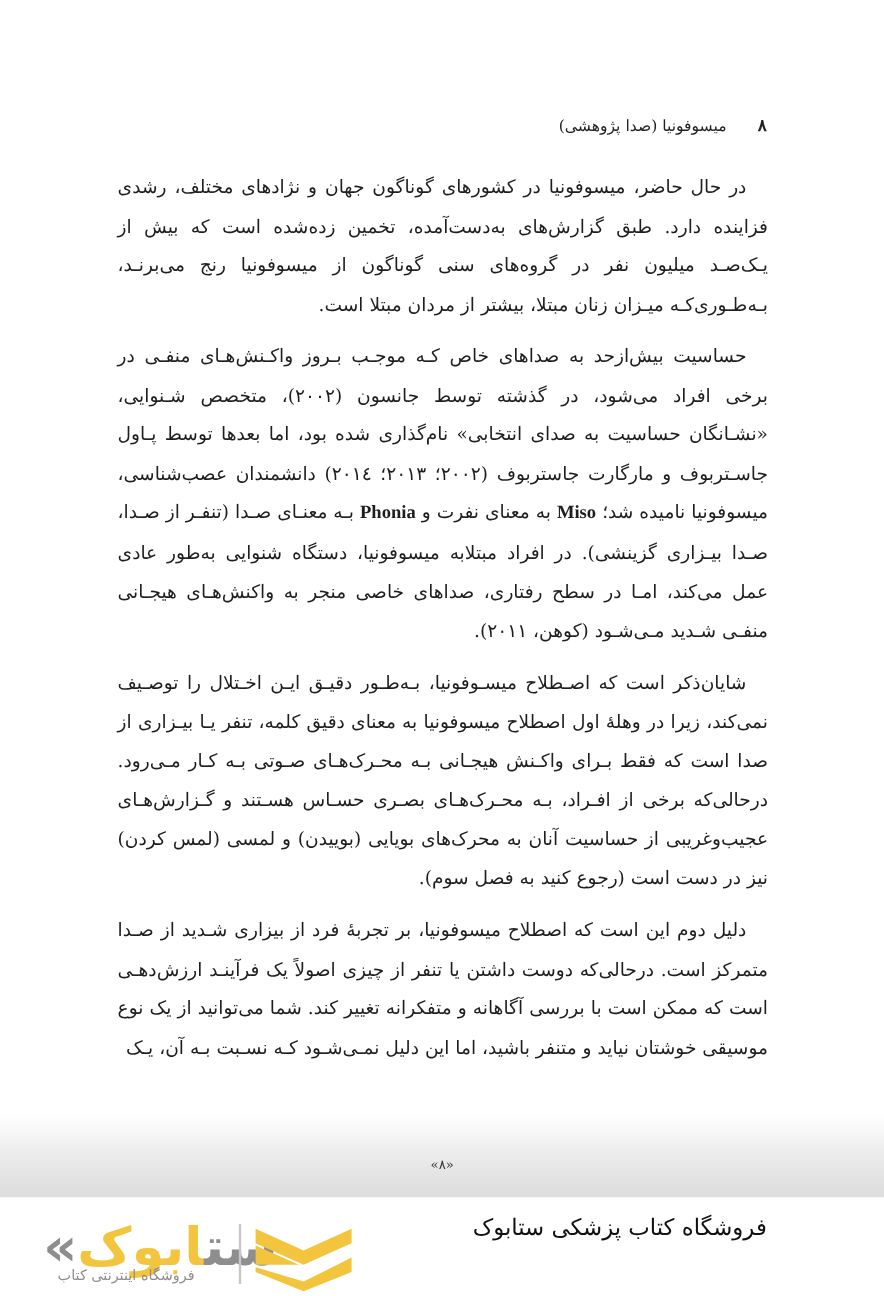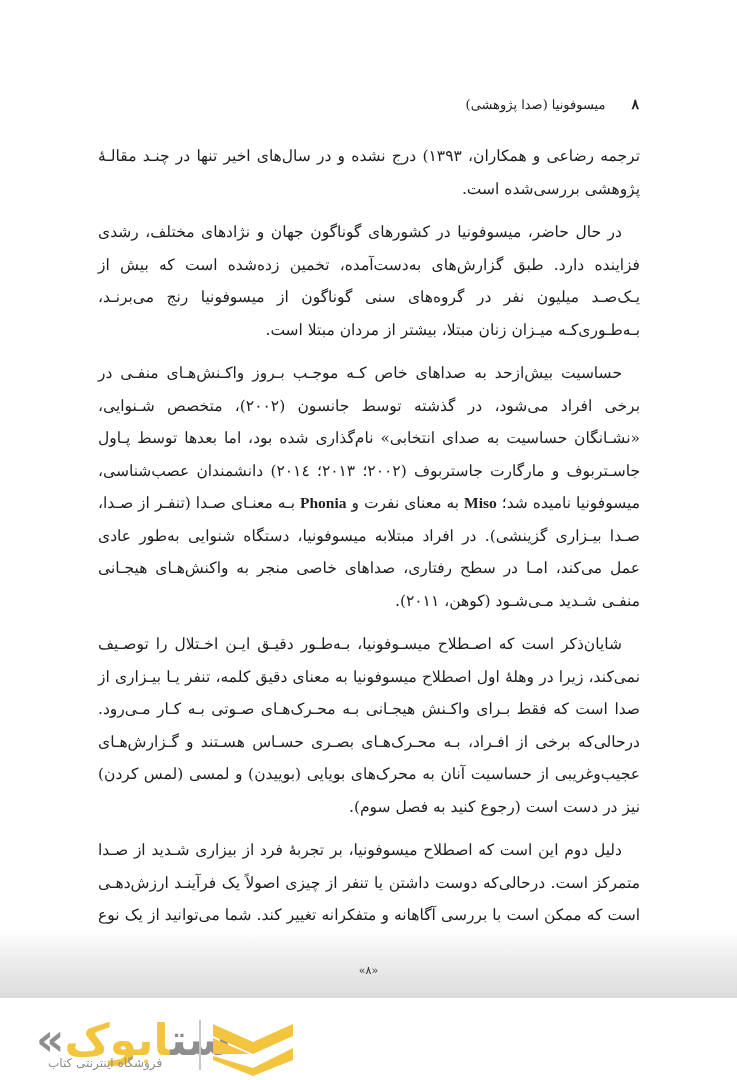--- a/index.html
+++ b/index.html
@@ -149,21 +149,20 @@
 <body>
 
 <div class="page">
 
   <div class="running-head">
     <span class="pnum">۸</span>
     <span>میسوفونیا (صدا پژوهشی)</span>
   </div>
 
   <div class="body-text">
-    <p>ترجمه رضاعی و همکاران، ۱۳۹۳) درج نشده و در سال‌های اخیر تنها در چنـد مقالـۀ پژوهشی بررسی‌شده است.</p>
     <p class="indent">در حال حاضر، میسوفونیا در کشورهای گوناگون جهان و نژادهای مختلف، رشدی فزاینده دارد. طبق گزارش‌های به‌دست‌آمده، تخمین زده‌شده است که بیش از یـک‌صـد میلیون نفر در گروه‌های سنی گوناگون از میسوفونیا رنج می‌برنـد، بـه‌طـوری‌کـه میـزان زنان مبتلا، بیشتر از مردان مبتلا است.</p>
     <p class="indent"><span>حساسیت بیش‌ازحد به صداهای خاص کـه موجـب بـروز واکـنش‌هـای منفـی در برخی افراد می‌شود، در گذشته توسط جانسون (۲۰۰۲)، متخصص شـنوایی، «نشـانگان حساسیت به صدای انتخابی» نام‌گذاری شده بود، اما بعدها توسط پـاول جاسـتربوف و مارگارت جاستربوف (۲۰۰۲؛ ۲۰۱۳؛ ۲۰۱٤) دانشمندان عصب‌شناسی، میسوفونیا نامیده شد؛</span> <b>Miso</b> <span>به معنای نفرت و</span> <b>Phonia</b> <span>بـه معنـای صـدا (تنفـر از صـدا، صـدا بیـزاری گزینشی). در افراد مبتلابه میسوفونیا، دستگاه شنوایی به‌طور عادی عمل می‌کند، امـا در سطح رفتاری، صداهای خاصی منجر به واکنش‌هـای هیجـانی منفـی شـدید مـی‌شـود (کوهن، ۲۰۱۱).</span></p>
     <p class="indent">شایان‌ذکر است که اصـطلاح میسـوفونیا، بـه‌طـور دقیـق ایـن اخـتلال را توصـیف نمی‌کند، زیرا در وهلۀ اول اصطلاح میسوفونیا به معنای دقیق کلمه، تنفر یـا بیـزاری از صدا است که فقط بـرای واکـنش هیجـانی بـه محـرک‌هـای صـوتی بـه کـار مـی‌رود. درحالی‌که برخی از افـراد، بـه محـرک‌هـای بصـری حسـاس هسـتند و گـزارش‌هـای عجیب‌وغریبی از حساسیت آنان به محرک‌های بویایی (بوییدن) و لمسی (لمس کردن) نیز در دست است (رجوع کنید به فصل سوم).</p>
     <p class="indent">دلیل دوم این است که اصطلاح میسوفونیا، بر تجربۀ فرد از بیزاری شـدید از صـدا متمرکز است. درحالی‌که دوست داشتن یا تنفر از چیزی اصولاً یک فرآینـد ارزش‌دهـی است که ممکن است با بررسی آگاهانه و متفکرانه تغییر کند. شما می‌توانید از یک نوع موسیقی خوشتان نیاید و متنفر باشید، اما این دلیل نمـی‌شـود کـه نسـبت بـه آن، یـک</p>
   </div>
 
   <div class="fade"></div>
   <div class="folio">«۸»</div>
 </div>
 
@@ -174,13 +173,14 @@
     </div>
     <div class="logo-sub">فروشگاه اینترنتی کتاب</div>
     <div class="logo-divider"></div>
     <svg class="logo-mark" width="88" height="58" viewBox="0 0 88 58">
       <polygon points="4,6 44,24 84,6 84,18 44,36 4,18" fill="#f3c53e"></polygon>
       <polygon points="4,20 40,36 4,36" fill="#f3c53e"></polygon>
       <polygon points="84,30 84,42 44,58 4,42 4,38 44,50 84,30" fill="#f3c53e"></polygon>
     </svg>
   </div>
 
+  <div class="store-name">فروشگاه کتاب پزشکی ستابوک</div>
 </div>
 
 </body></html>

